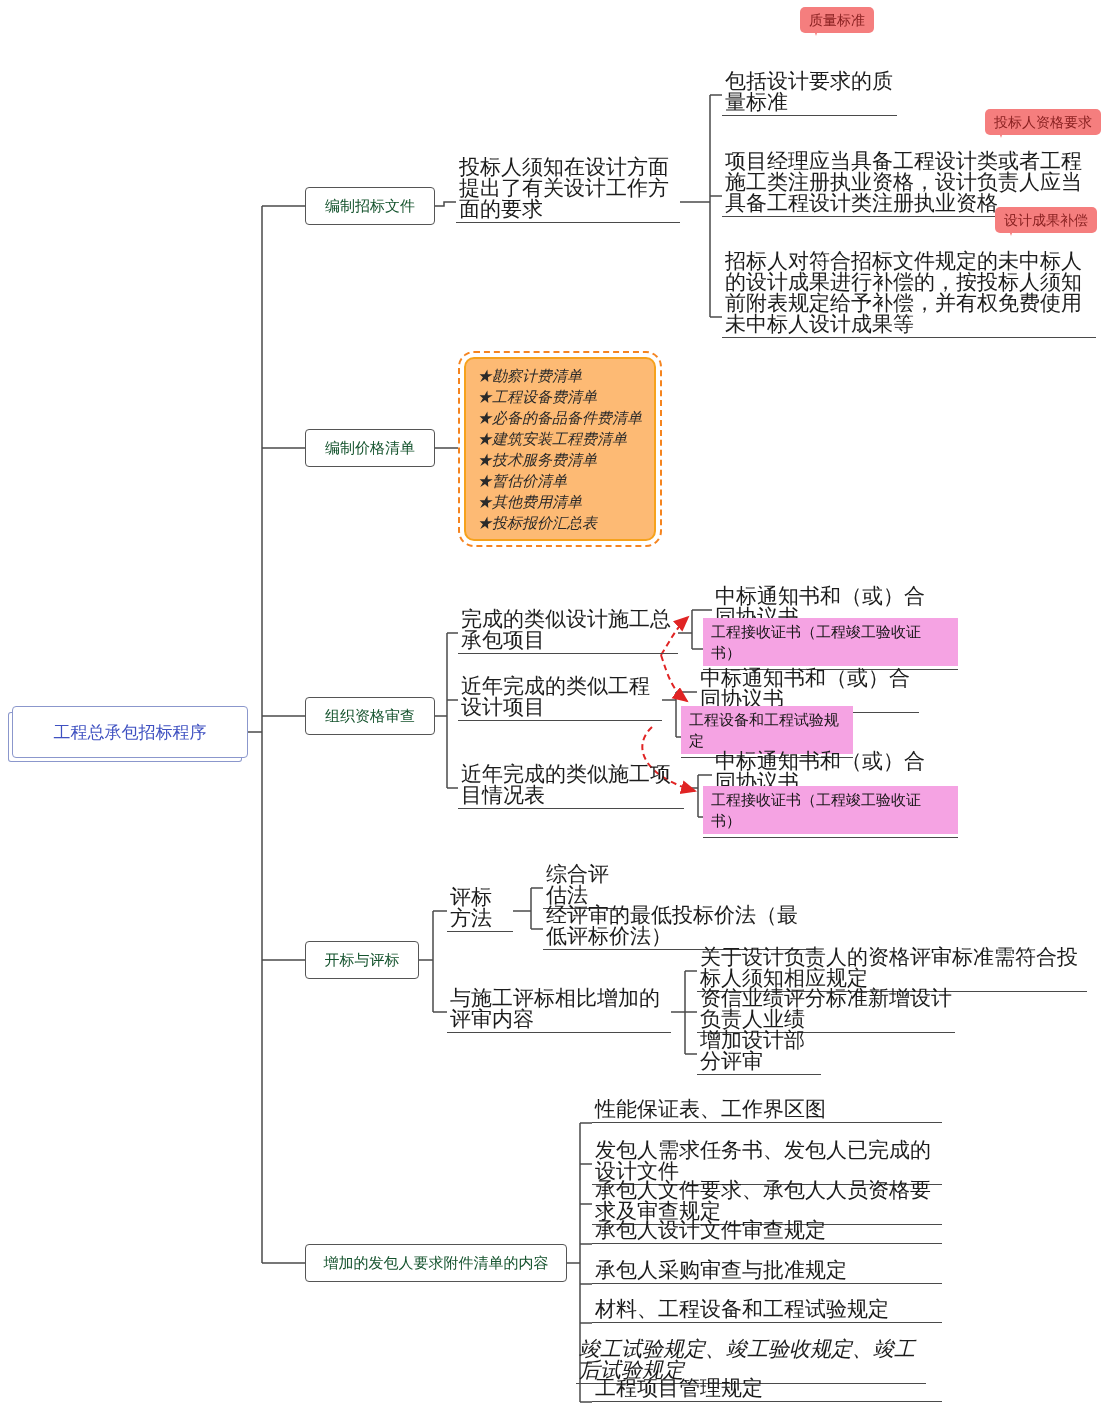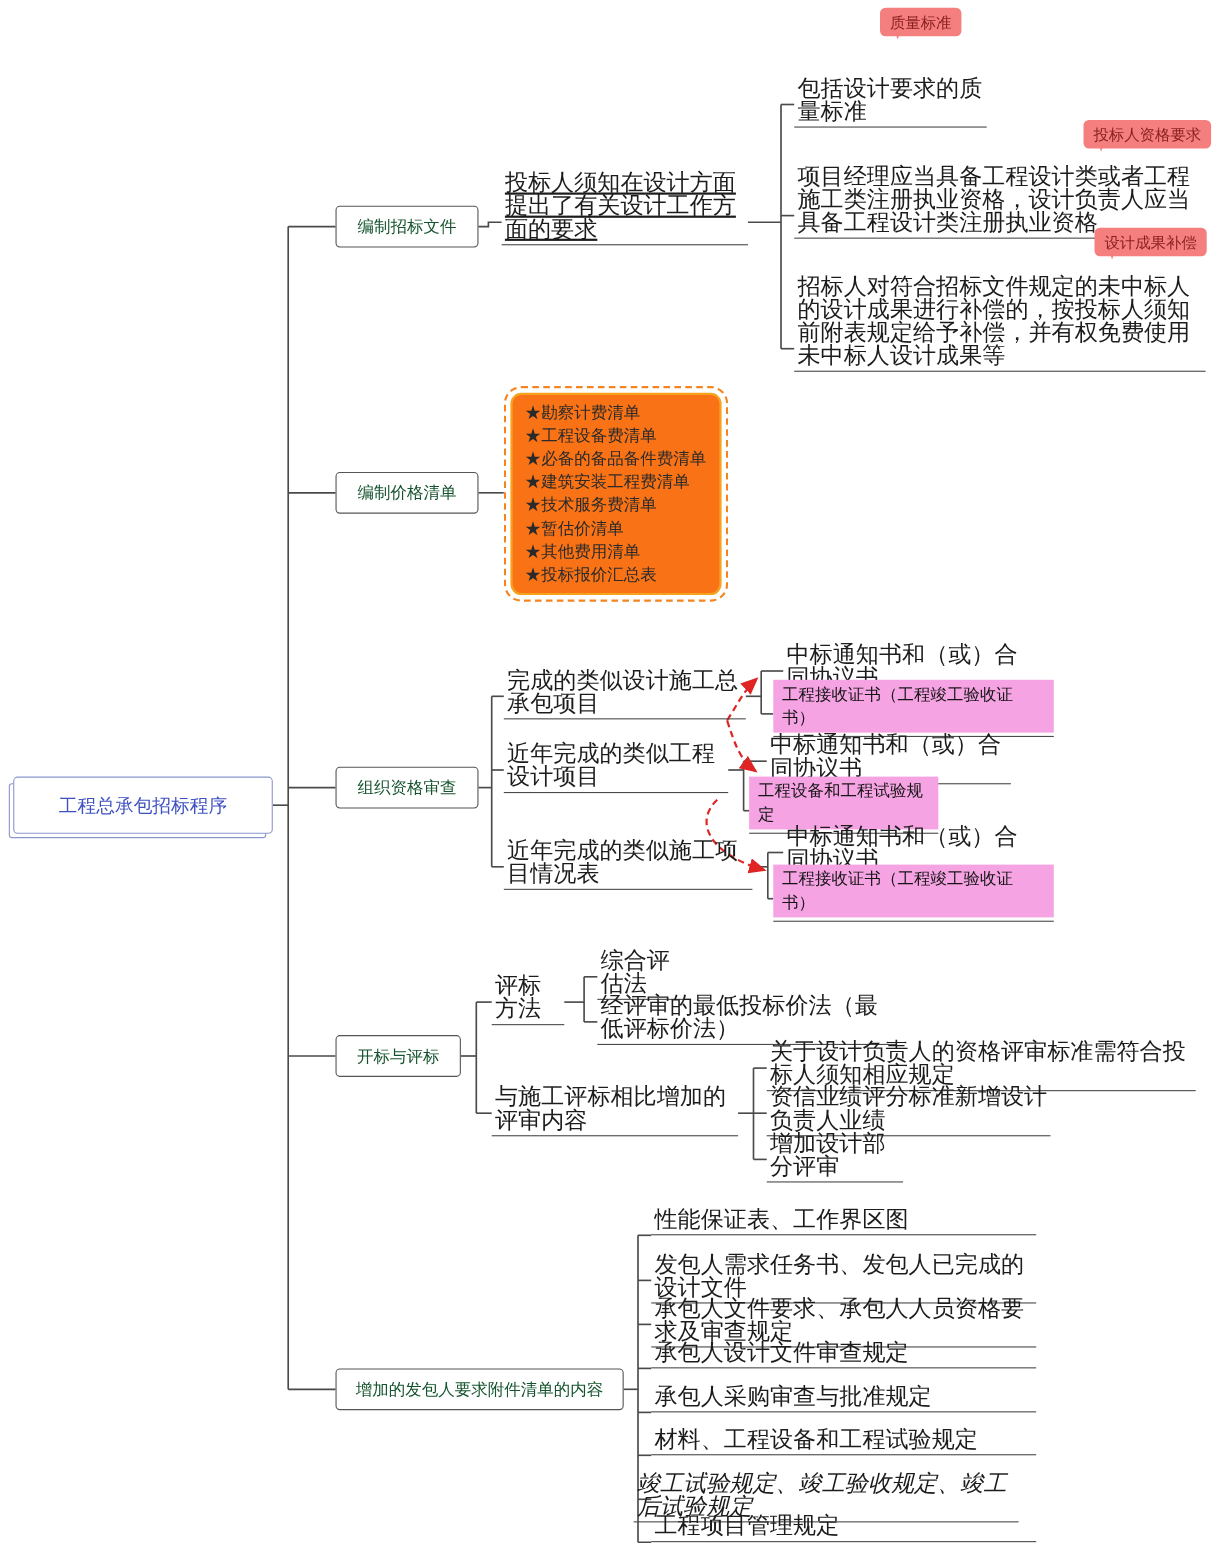--- a/index.html
+++ b/index.html
@@ -23,21 +23,21 @@
            padding:4px 9px;border-radius:5px;white-space:nowrap;}
   .callout::after{content:"";position:absolute;left:13px;bottom:-8px;width:0;height:0;
            border:5px solid transparent;border-top:9px solid #f57e7e;
            border-left-width:3px;border-right-width:3px;}
 
   .pinkwrap{position:absolute;box-sizing:border-box;border-bottom:1.5px solid #4a4a4a;padding-bottom:3px;}
   .pink{display:inline-block;background:#f5a3e3;font-size:15px;line-height:21px;color:#151515;padding:3px 8px;}
 
   .feelist-outer{position:absolute;left:458px;top:351px;width:204px;box-sizing:border-box;
                  border:2px dashed #f5841f;border-radius:16px;padding:4px;background:#fff;}
-  .feelist-inner{border:2px solid #f6a21c;border-radius:10px;background:#f97316;padding:6px 11px;}
+  .feelist-inner{border:2px solid #f6a21c;border-radius:10px;background:#fdba74;padding:6px 11px;font-style:italic;}
   .feelist-item{font-size:15px;line-height:21px;color:#2a2a2a;white-space:nowrap;}
 </style>
 </head>
 <body>
 
 <div class="canvas">
 
   <svg class="links" viewBox="0 0 1108 1424" xmlns="http://www.w3.org/2000/svg">
     <defs>
       <marker id="arr" markerWidth="9" markerHeight="8" refX="7" refY="3.5" orient="auto">
@@ -114,21 +114,21 @@
   </svg>
 
   <div class="root">工程总承包招标程序</div>
 
   <div class="bbox" style="left:305px;top:187px;width:130px;height:38px;">编制招标文件</div>
   <div class="bbox" style="left:305px;top:429px;width:130px;height:38px;">编制价格清单</div>
   <div class="bbox" style="left:305px;top:697px;width:130px;height:38px;">组织资格审查</div>
   <div class="bbox" style="left:305px;top:941px;width:114px;height:38px;">开标与评标</div>
   <div class="bbox" style="left:305px;top:1244px;width:262px;height:38px;">增加的发包人要求附件清单的内容</div>
 
-  <div class="lnode" style="left:456px;top:156px;width:224px;text-decoration:underline;">投标人须知在设计方面提出了有关设计工作方面的要求</div>
+  <div class="lnode" style="left:456px;top:156px;width:224px;">投标人须知在设计方面提出了有关设计工作方面的要求</div>
   <div class="lnode" style="left:722px;top:70px;width:175px;">包括设计要求的质量标准</div>
   <div class="lnode" style="left:722px;top:150px;width:374px;">项目经理应当具备工程设计类或者工程施工类注册执业资格，设计负责人应当具备工程设计类注册执业资格</div>
   <div class="lnode" style="left:722px;top:250px;width:374px;">招标人对符合招标文件规定的未中标人的设计成果进行补偿的，按投标人须知前附表规定给予补偿，并有权免费使用未中标人设计成果等</div>
 
   <div class="callout" style="left:800px;top:7px;">质量标准</div>
   <div class="callout" style="left:985px;top:109px;">投标人资格要求</div>
   <div class="callout" style="left:995px;top:207px;">设计成果补偿</div>
 
   <div class="feelist-outer">
     <div class="feelist-inner">

